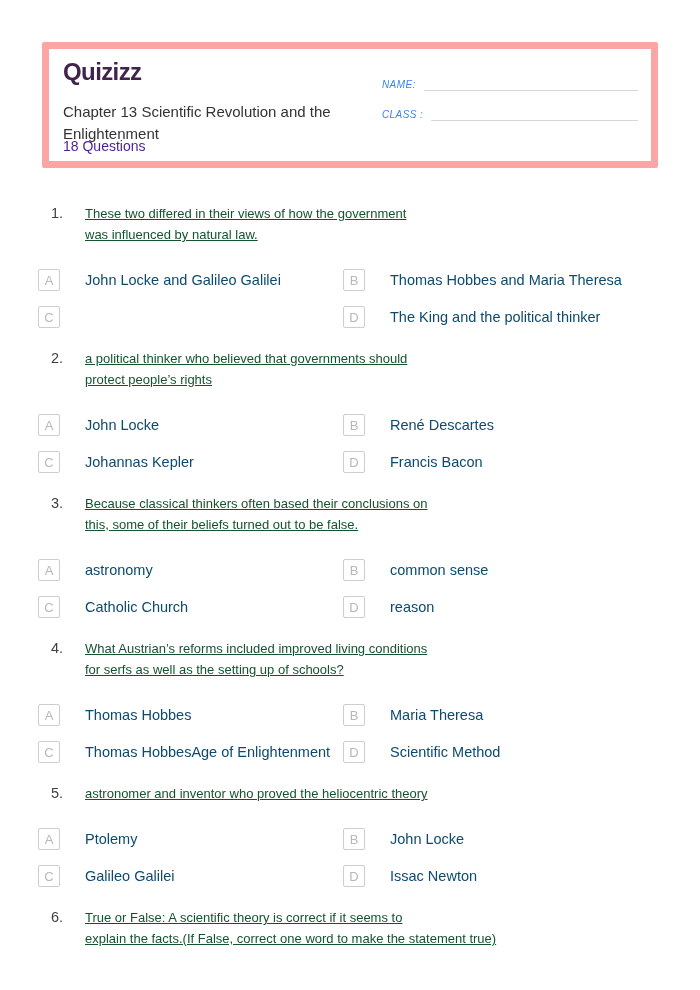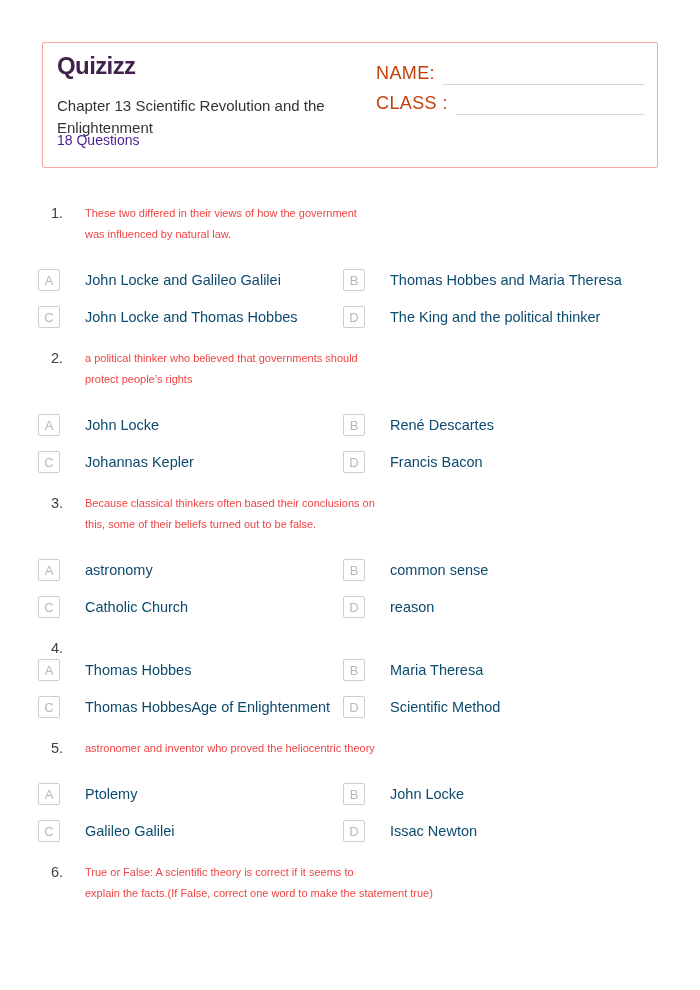--- a/index.html
+++ b/index.html
@@ -10,21 +10,21 @@
     background:#ffffff;
     font-family:"Liberation Sans", sans-serif;
     color:#3f3f3f;
     overflow:hidden;
   }
 
   
   .header-card {
     position:absolute; left:42px; top:42px;
     width:616px; height:126px;
-    border:1px solid #fca5a5;
+    border:7px solid #fca5a5;
     border-radius:2px;
     background:#fff;
   }
   .logo {
     position:absolute; left:14px; top:9px;
     font-size:24px; font-weight:800;
     letter-spacing:-0.6px;
     color:#42234d;
   }
   .quiz-title {
@@ -39,49 +39,51 @@
     font-size:14px; color:#4c1d95;
   }
   .fields {
     position:absolute; left:333px; top:12px; right:13px;
   }
   .field-row {
     display:flex; align-items:flex-end;
     height:30px;
   }
   .field-label {
-    font-size:18px; color:#c2410c;
+    font-size:10px; color:#3b82f6;
     letter-spacing:0.4px;
     white-space:nowrap;
     padding-right:8px;
     padding-bottom:1px;
+    font-style:italic;
   }
   .field-line {
     flex:1;
     border-bottom:1px solid #d6d6d6;
     height:100%;
   }
 
   
   .questions {
     position:absolute; top:203px; left:38px; right:42px;
   }
   .question { margin-bottom:20px; }
   .q-head { display:flex; }
   .q-num {
     width:47px; flex:0 0 47px;
     text-align:right; padding-right:22px;
     font-size:14.5px; color:#3f3f3f;
     line-height:21px;
   }
   .q-text {
-    font-size:11px; line-height:21px;
-    color:#ef4444;
+    font-size:13px; line-height:21px;
+    color:#14532d;
     white-space:pre-line;
     margin-bottom:24px;
+    text-decoration:underline;
   }
   .opts {
     display:grid;
     grid-template-columns:305px 1fr;
     row-gap:15px;
   }
   .opt { display:flex; align-items:center; }
   .opt-box {
     width:22px; height:22px; flex:0 0 22px;
     border:1px solid #cdcdcd; border-radius:2px;
@@ -129,21 +131,20 @@
         <div class="opt">
           <span class="opt-box">A</span>
           <span class="opt-text">John Locke and Galileo Galilei</span>
         </div>
         <div class="opt">
           <span class="opt-box">B</span>
           <span class="opt-text">Thomas Hobbes and Maria Theresa</span>
         </div>
         <div class="opt">
           <span class="opt-box">C</span>
-          <span class="opt-text">John Locke and Thomas Hobbes</span>
         </div>
         <div class="opt">
           <span class="opt-box">D</span>
           <span class="opt-text">The King and the political thinker</span>
         </div>
       </div>
     </div>
 
     <div class="question">
       <div class="q-head">
@@ -193,20 +194,22 @@
         <div class="opt">
           <span class="opt-box">D</span>
           <span class="opt-text">reason</span>
         </div>
       </div>
     </div>
 
     <div class="question">
       <div class="q-head">
         <span class="q-num">4.</span>
+        <div class="q-text">What Austrian’s reforms included improved living conditions
+for serfs as well as the setting up of schools?</div>
       </div>
       <div class="opts">
         <div class="opt">
           <span class="opt-box">A</span>
           <span class="opt-text">Thomas Hobbes</span>
         </div>
         <div class="opt">
           <span class="opt-box">B</span>
           <span class="opt-text">Maria Theresa</span>
         </div>

